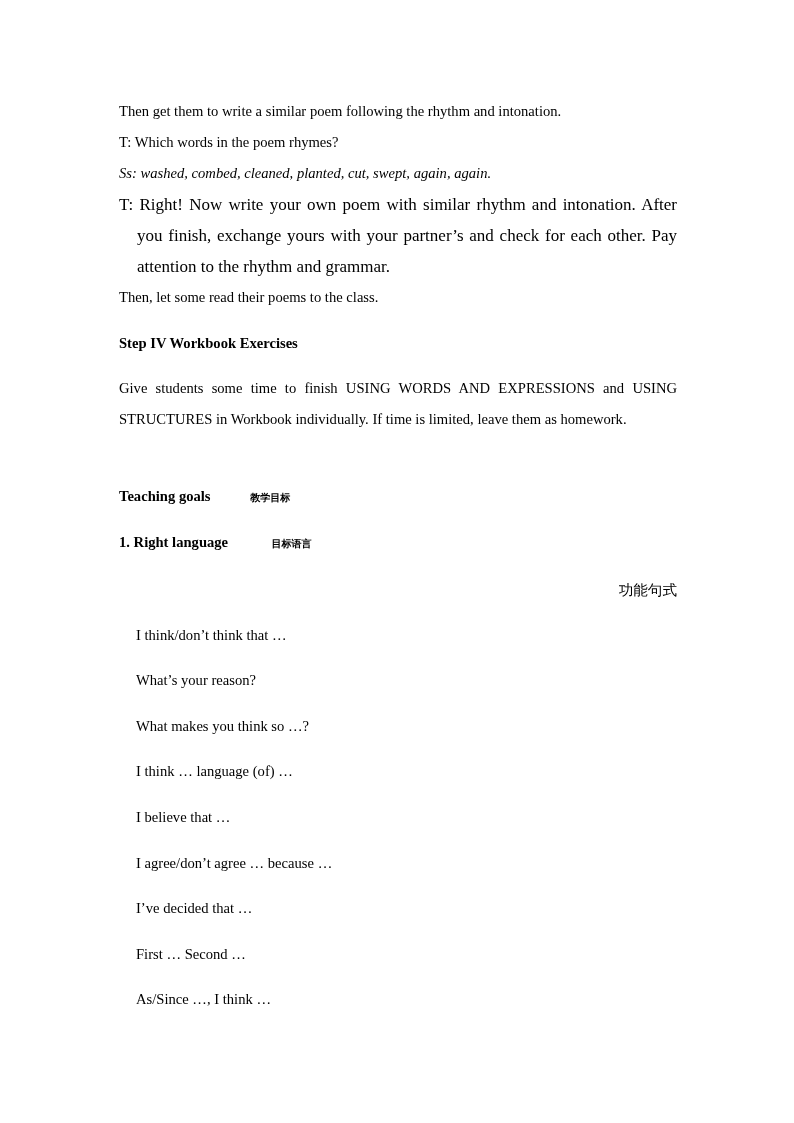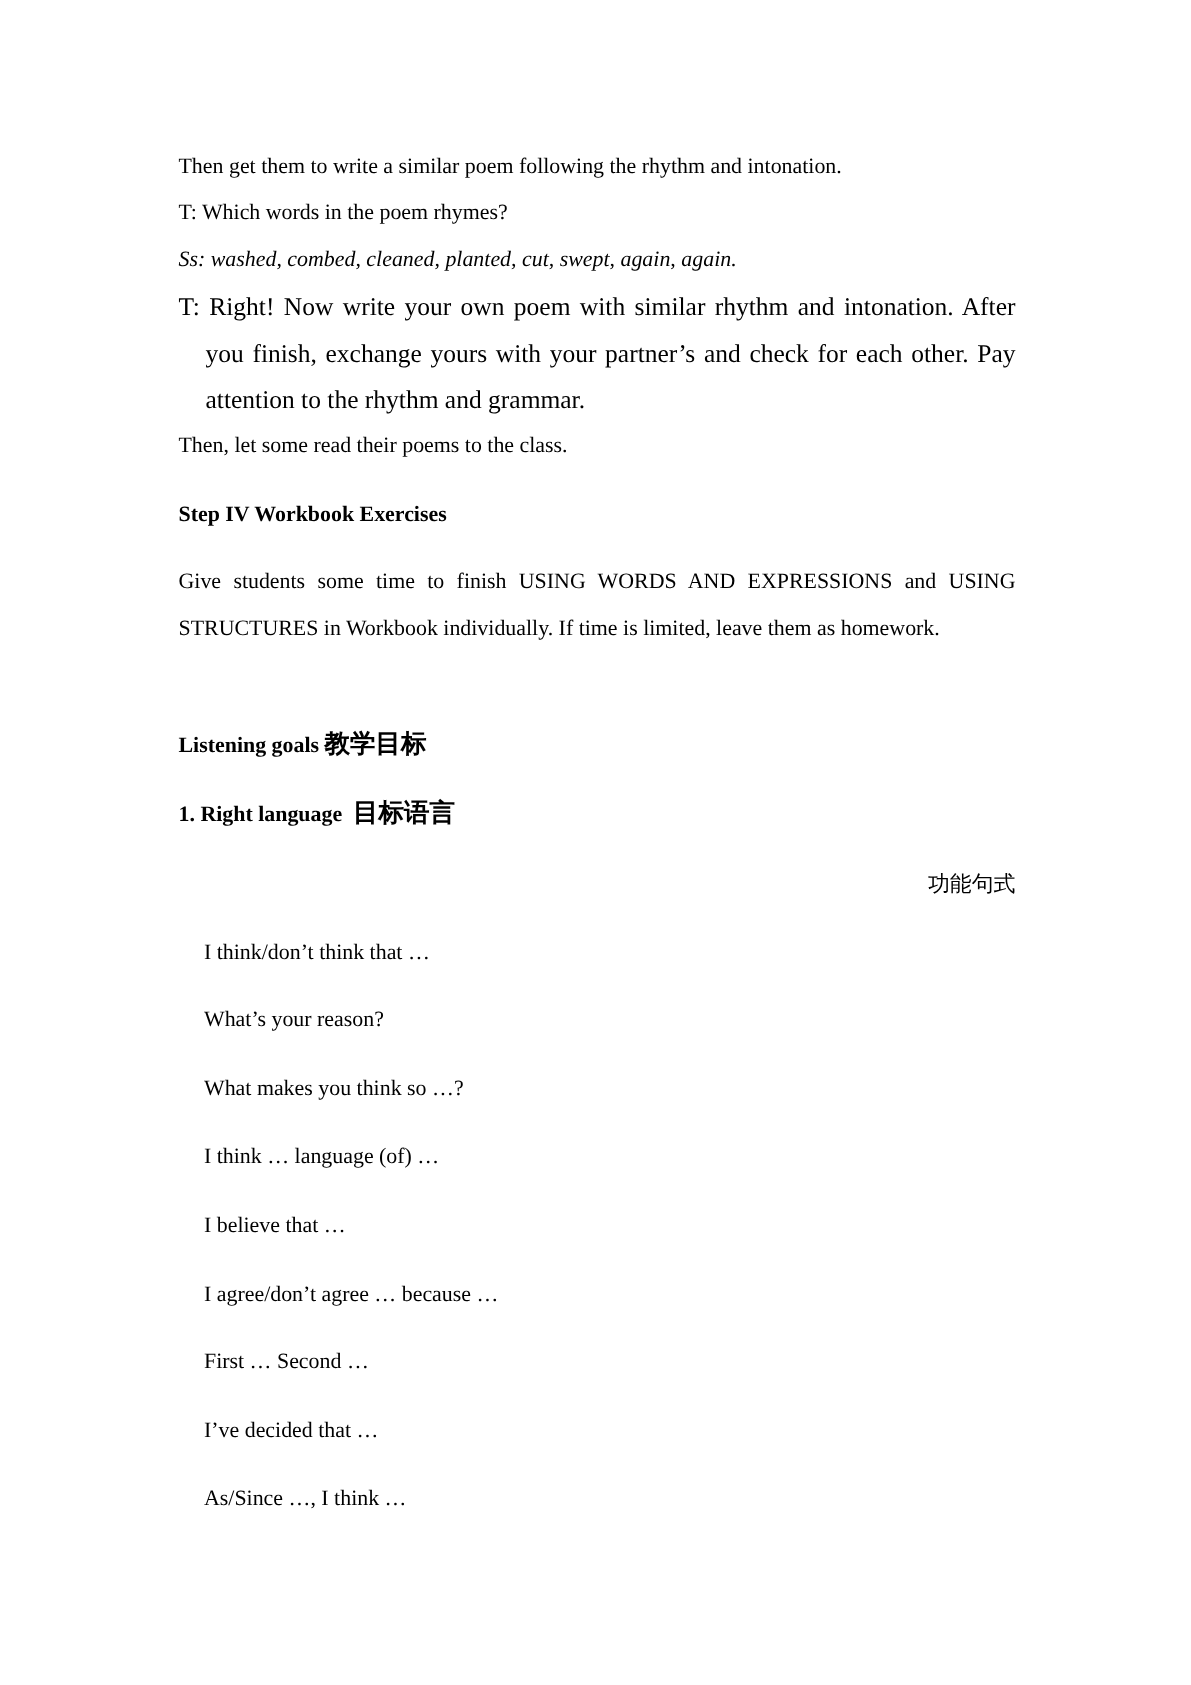--- a/index.html
+++ b/index.html
@@ -53,22 +53,23 @@
   .indent1 {
     padding-left: 17px;
   }
   .cjk {
     font-family: "DejaVu Sans", "Liberation Sans", sans-serif;
     font-size: 14.6px;
     text-align: right;
   }
   .cjk-bold {
     font-family: "DejaVu Sans", "Liberation Sans", sans-serif;
-    font-size: 17px;
+    font-size: 10px;
     font-weight: bold;
+    margin-left: 36px;
   }
   .spacer {
     height: 31px;
   }
   .heading-line {
     font-size: 14.6px;
     line-height: 31px;
     font-weight: bold;
   }
   .title-line {
@@ -101,38 +102,38 @@
 
       <p class="para">Give students some time to finish USING WORDS AND EXPRESSIONS and USING STRUCTURES in Workbook individually. If time is limited, leave them as homework.</p>
     </div>
 
     <div class="spacer"></div>
 
     <div>
 
 
       <p class="heading-line">
-        <span>Listening goals</span><span>&nbsp;</span><span class="cjk-bold">教学目标</span>
+        <span>Teaching goals</span><span>&nbsp;</span><span class="cjk-bold">教学目标</span>
       </p>
 
       <p class="heading-line">
         <span>1.</span><span>&nbsp;</span><span>Right language</span><span>&nbsp;&nbsp;</span><span class="cjk-bold">目标语言</span>
       </p>
 
       <p class="line indent1 cjk">功能句式</p>
 
       <div>
         <p class="line indent1">I think/don’t think that …</p>
         <p class="line indent1">What’s your reason?</p>
         <p class="line indent1">What makes you think so …?</p>
         <p class="line indent1">I think … language (of) …</p>
         <p class="line indent1">I believe that …</p>
         <p class="line indent1">I agree/don’t agree … because …</p>
+        <p class="line indent1">I’ve decided that …</p>
         <p class="line indent1">First … Second …</p>
-        <p class="line indent1">I’ve decided that …</p>
         <p class="line indent1">As/Since …, I think …</p>
       </div>
 
       <p class="heading-line">
         
       </p>
 
     </div>
 
   </div>

